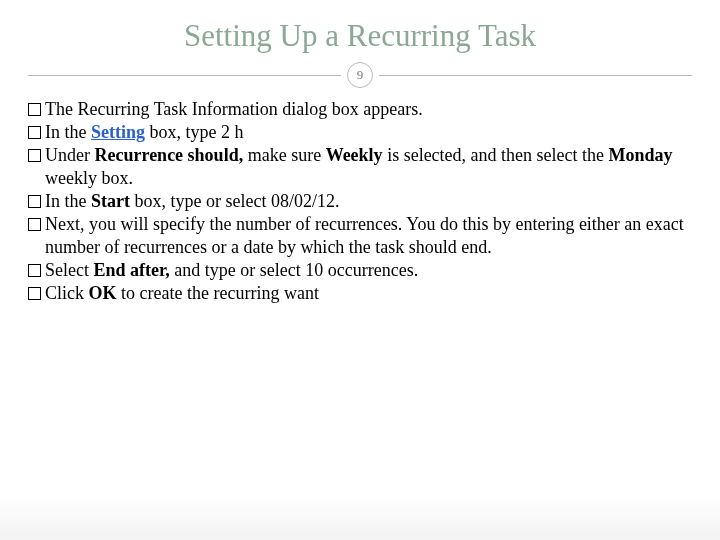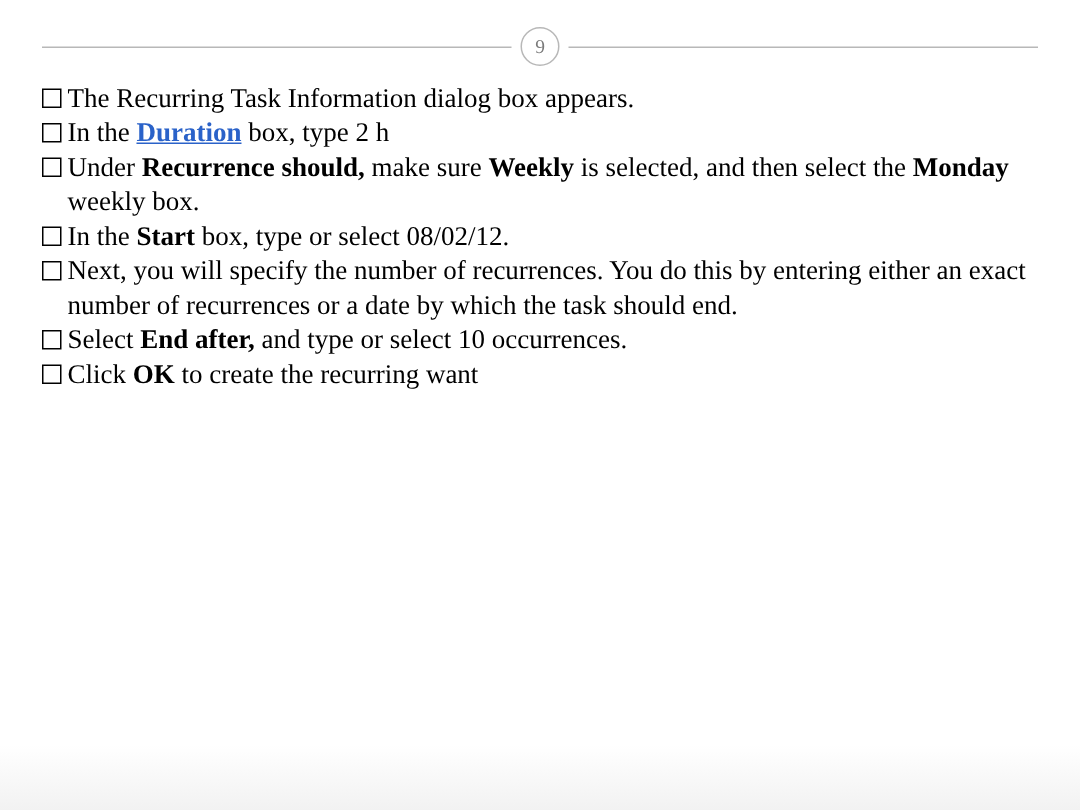--- a/index.html
+++ b/index.html
@@ -70,35 +70,36 @@
   .item-text {
     flex: 1;
   }
   .b { font-weight: bold; }
   .link { color: #2a62c9; text-decoration: underline; font-weight: bold; }
 </style>
 </head>
 <body>
 
 <div class="slide">
+  <h1 class="title">Setting Up a Recurring Task</h1>
 
   <div class="divider-row">
     <div class="divider-line"></div>
     <div class="page-badge">9</div>
     <div class="divider-line"></div>
   </div>
 
   <div class="content" id="content">
       <div class="item">
         <span class="bullet"></span>
         <span class="item-text"><span>The Recurring Task Information dialog box appears.</span></span>
       </div>
       <div class="item">
         <span class="bullet"></span>
-        <span class="item-text"><span>In the </span><span class="link">Duration</span><span> box, type 2 h</span></span>
+        <span class="item-text"><span>In the </span><span class="link">Setting</span><span> box, type 2 h</span></span>
       </div>
       <div class="item">
         <span class="bullet"></span>
         <span class="item-text"><span>Under </span><span class="b">Recurrence should,</span><span> make sure </span><span class="b">Weekly</span><span> is selected, and then select the </span><span class="b">Monday</span><span> weekly box.</span></span>
       </div>
       <div class="item">
         <span class="bullet"></span>
         <span class="item-text"><span>In the </span><span class="b">Start</span><span> box, type or select 08/02/12.</span></span>
       </div>
       <div class="item">

